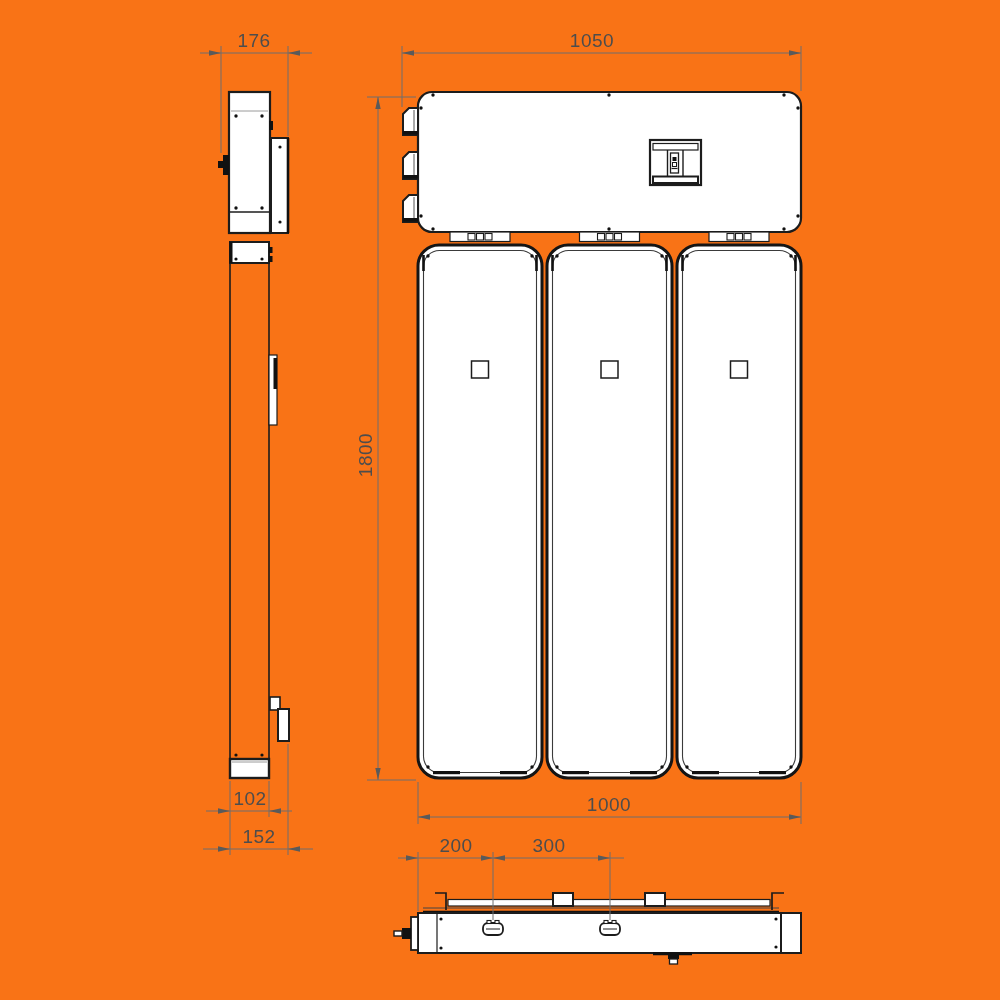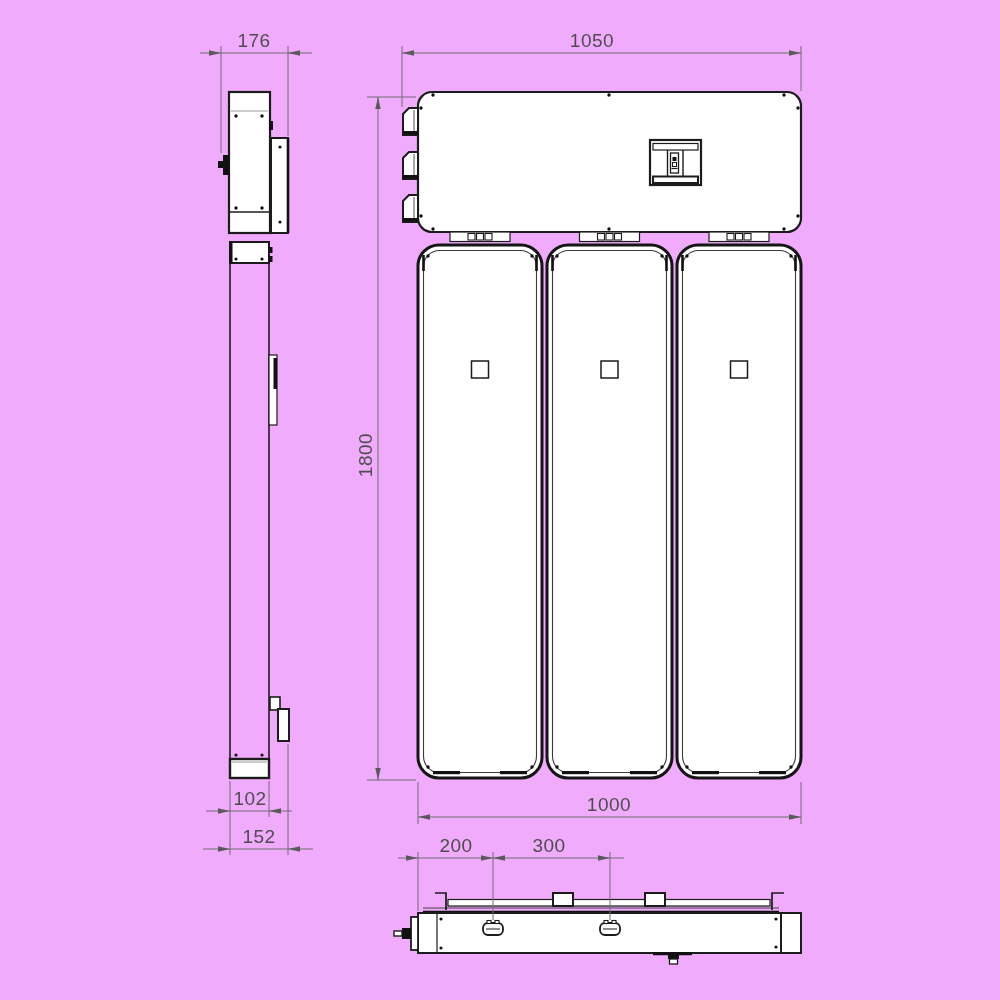--- a/index.html
+++ b/index.html
@@ -1,16 +1,16 @@
 <!DOCTYPE html>
 <html><head>
 <meta charset="utf-8">
 <style>
   html,body{margin:0;padding:0;background:#ffffff;}
-  .canvas{width:1000px;height:1000px;background:#f0abfc;position:relative;font-family:"Liberation Sans",sans-serif;}
+  .canvas{width:1000px;height:1000px;background:#f97316;position:relative;font-family:"Liberation Sans",sans-serif;}
   svg{display:block;}
   svg text{font-family:"Liberation Sans",sans-serif;font-size:19px;fill:#4d4d4d;letter-spacing:.5px;}
   .obj{stroke:#1c1c1c;fill:#ffffff;}
   .dim{stroke:#6e6e6e;stroke-width:1;fill:none;}
   .arr{fill:#5a5a5a;stroke:none;}
   .dot{fill:#111;stroke:none;}
   .dk{fill:#111;stroke:none;}
   .hair{stroke:#9a9a9a;stroke-width:1;fill:none;}
 </style>
 </head>

